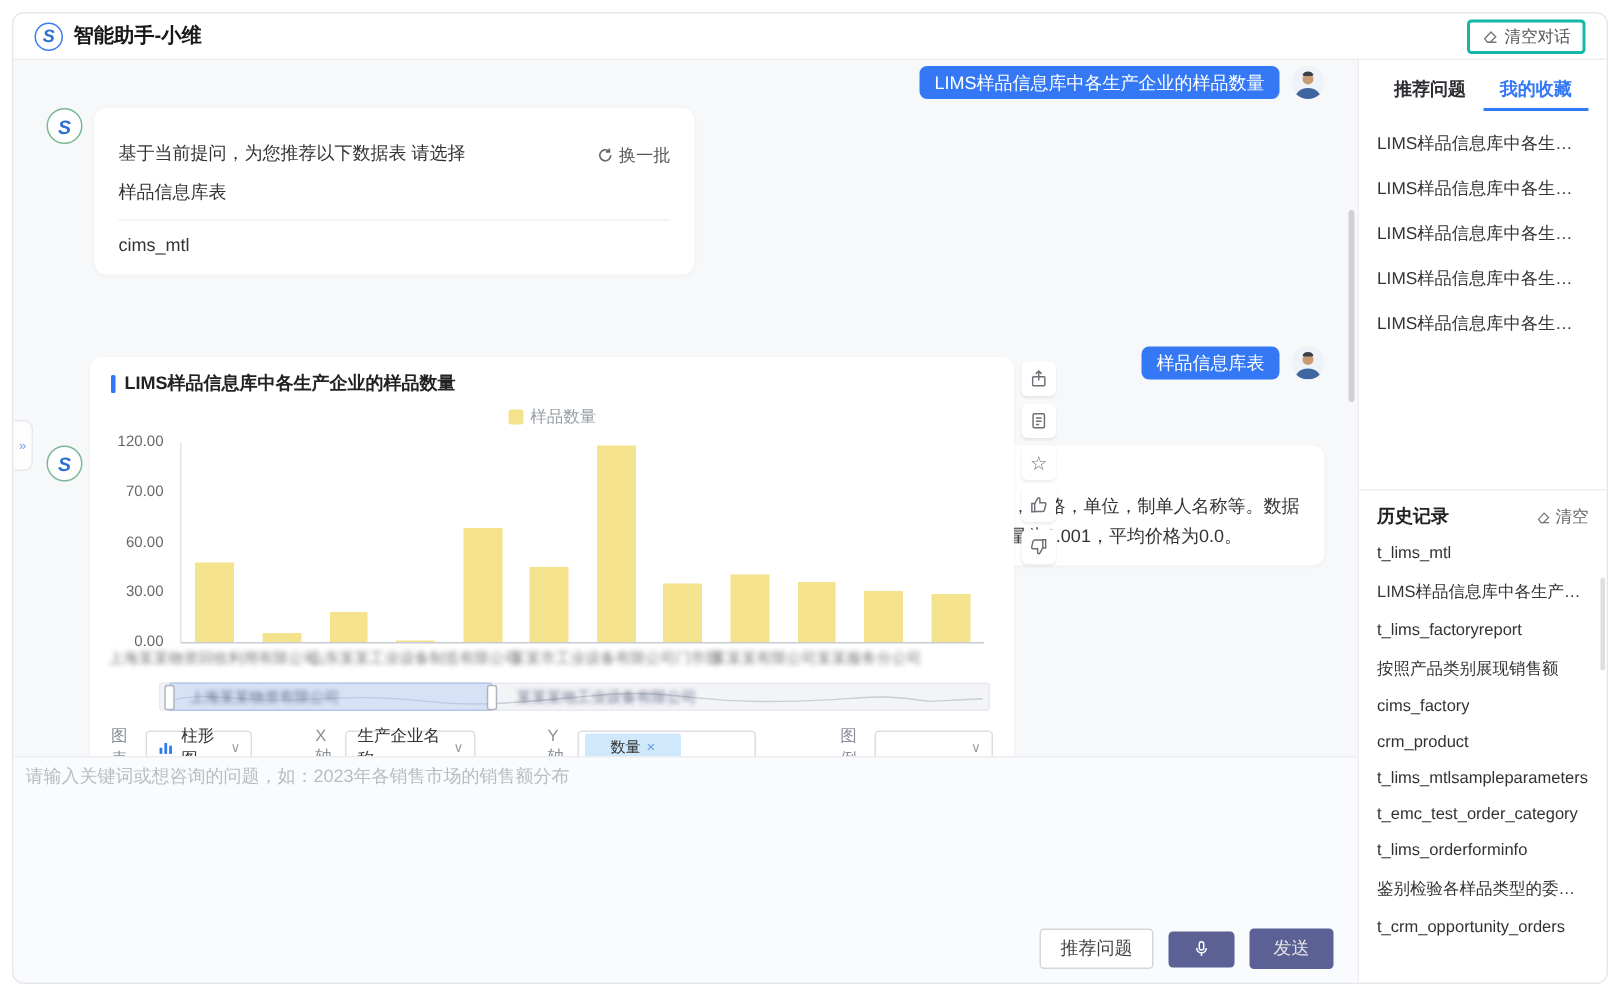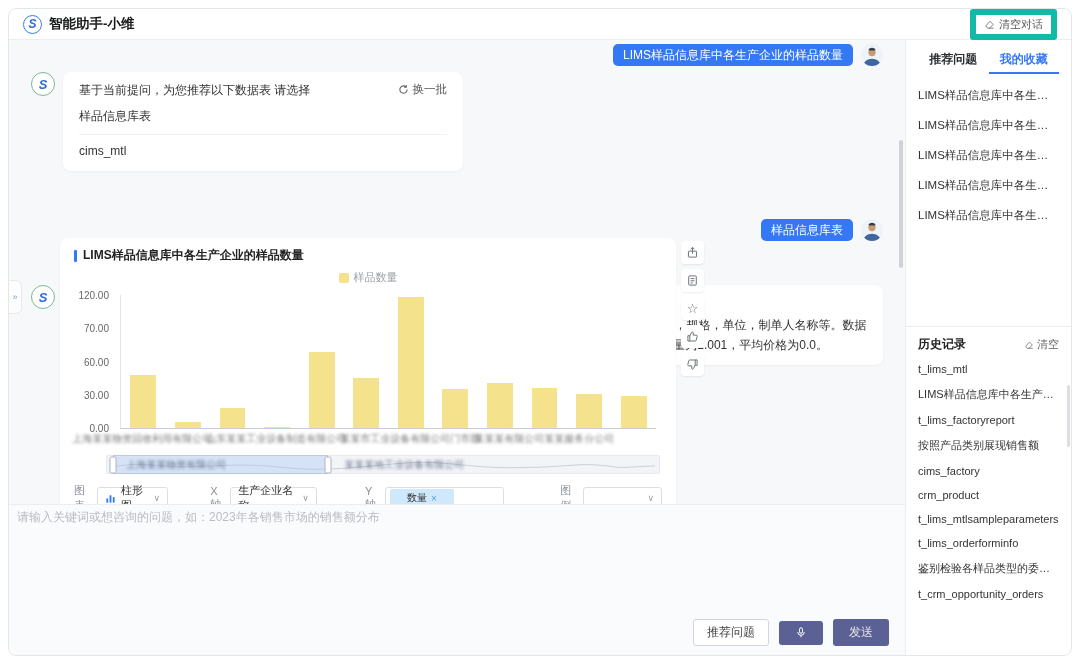--- a/index.html
+++ b/index.html
@@ -3,37 +3,37 @@
 <meta charset="utf-8">
 <style>
   * { margin:0; padding:0; box-sizing:border-box; }
   html,body { width:1080px; height:664px; background:#fff; font-family:"Liberation Sans","DejaVu Sans",sans-serif; overflow:hidden; }
   .app { position:absolute; left:8px; top:8px; width:1064px; height:648px; border:1px solid #e4e6ea; border-radius:8px; background:#fff; overflow:hidden; }
 
   
   .header { height:31px; display:flex; align-items:center; padding:0 14px; border-bottom:1px solid #ededf0; background:#fff; }
   .logo { width:19px; height:19px; border-radius:50%; border:1.5px solid #3c7cf0; color:#2e6fd0; font-weight:bold; font-size:12px; display:flex; align-items:center; justify-content:center; font-style:italic; }
   .app-title { font-size:13.5px; font-weight:bold; color:#17181a; margin-left:7px; }
-  .clear-chat { margin-left:auto; display:flex; align-items:center; gap:4px; border:6px solid #14b8a6; border-radius:3px; background:#fff; padding:2px 8px; font-size:11px; color:#555; cursor:pointer; }
+  .clear-chat { margin-left:auto; display:flex; align-items:center; gap:4px; border:2px solid #14b8a6; border-radius:3px; background:#fff; padding:2px 8px; font-size:11px; color:#555; cursor:pointer; }
 
   .main { display:flex; height:615px; }
   .chat-col { position:relative; flex:1; background:#f7f8fa; overflow:hidden; }
   .sidebar { width:166px; background:#fff; border-left:1px solid #ededf0; padding:8px 12px 4px 12px; display:flex; flex-direction:column; position:relative; }
 
   
   .user-row { display:flex; justify-content:flex-end; align-items:flex-start; gap:8px; padding-right:22px; }
   .row1 { margin-top:4px; } .row2 { margin-top:48px; }
   .bubble { background:#3478f6; color:#fff; font-size:12px; padding:4px 10px; border-radius:5px; max-width:420px; line-height:14px; }
   .avatar-user { width:22px; height:22px; border-radius:50%; background:#eef3f9; overflow:hidden; flex:0 0 22px; }
   .ai-row { display:flex; align-items:flex-start; gap:8px; padding-left:22px; }
   .ai-row1 { margin-top:6px; } .ai-row2 { margin-top:44px; }
   .avatar-ai { width:24px; height:24px; border-radius:50%; background:#fff; border:1.5px solid #7ab894; color:#2e6fd0; font-weight:bold; font-style:italic; font-size:13px; display:flex; align-items:center; justify-content:center; flex:0 0 24px; }
   .card { background:#fff; border-radius:8px; box-shadow:0 1px 3px rgba(0,0,0,0.04); }
   .rec-card { width:400px; padding:10px 16px 4px 16px; }
-  .rec-head { display:flex; justify-content:space-between; align-items:flex-start; font-size:12px; color:#333; }
+  .rec-head { display:flex; justify-content:space-between; align-items:flex-end; font-size:12px; color:#333;margin-top:12px; }
   .refresh-btn { display:flex; align-items:center; gap:4px; color:#555; font-size:11.5px; cursor:pointer; background:none; border:none; }
   .opt { font-size:12px; color:#333; padding:9px 0; cursor:pointer; }
   .opt + .opt { border-top:1px solid #f0f1f3; }
   .ana-card { width:820px; padding:10px 16px; font-size:12px; color:#333; line-height:20px; }
   .link { color:#3478f6; cursor:pointer; }
 
   
   .chart-card { position:absolute; left:51px; top:198px; width:616px; padding:9px 14px 6px 14px; background:#fff; border-radius:8px; box-shadow:0 1px 3px rgba(0,0,0,0.04); }
   .chart-title-row { display:flex; align-items:center; gap:6px; }
   .title-bar { width:3px; height:12px; background:#2f7bf5; border-radius:1px; }
@@ -370,20 +370,21 @@
         </button>
       </div>
       <div class="hist-list">
           <div class="hist-item">t_lims_mtl</div>
           <div class="hist-item">LIMS样品信息库中各生产企业的样品数量</div>
           <div class="hist-item">t_lims_factoryreport</div>
           <div class="hist-item">按照产品类别展现销售额</div>
           <div class="hist-item">cims_factory</div>
           <div class="hist-item">crm_product</div>
           <div class="hist-item">t_lims_mtlsampleparameters</div>
+          <div class="hist-item">t_emc_test_order_category</div>
           <div class="hist-item">t_lims_orderforminfo</div>
           <div class="hist-item">鉴别检验各样品类型的委托数量</div>
           <div class="hist-item">t_crm_opportunity_orders</div>
         </div>
       <div class="side-scroll"></div>
     </div>
   </div>
 </div>
 
 </body></html>

